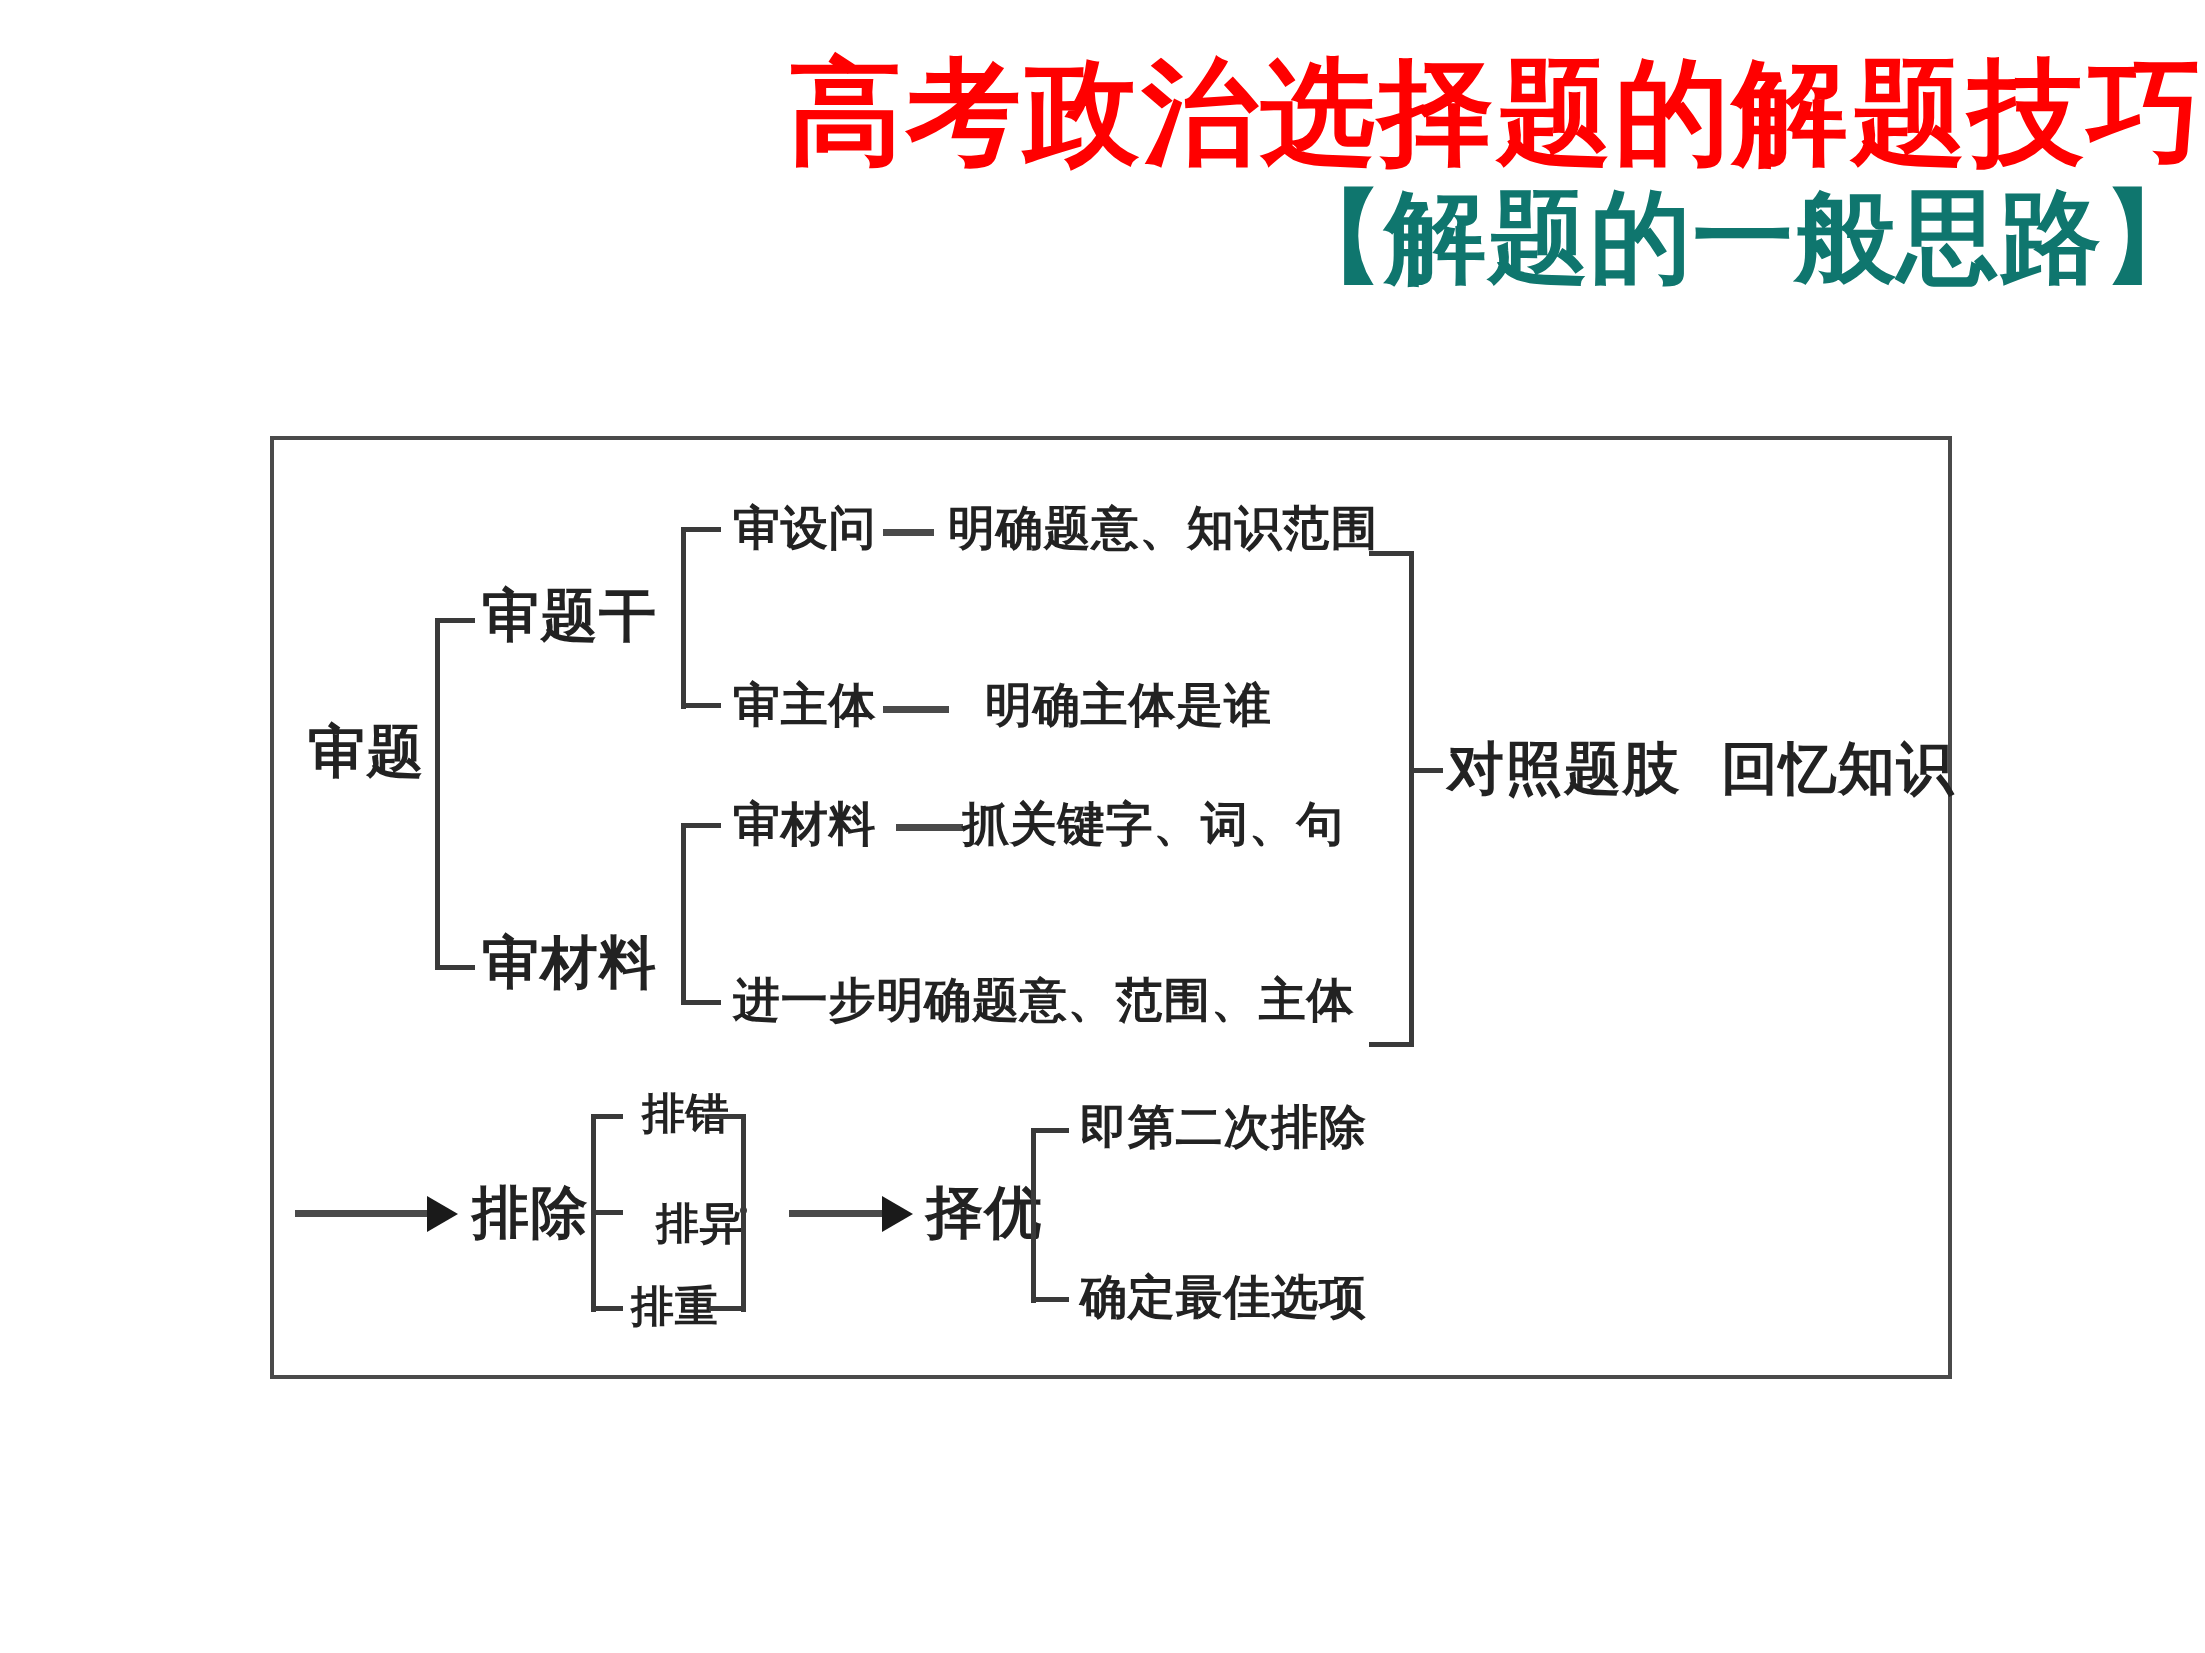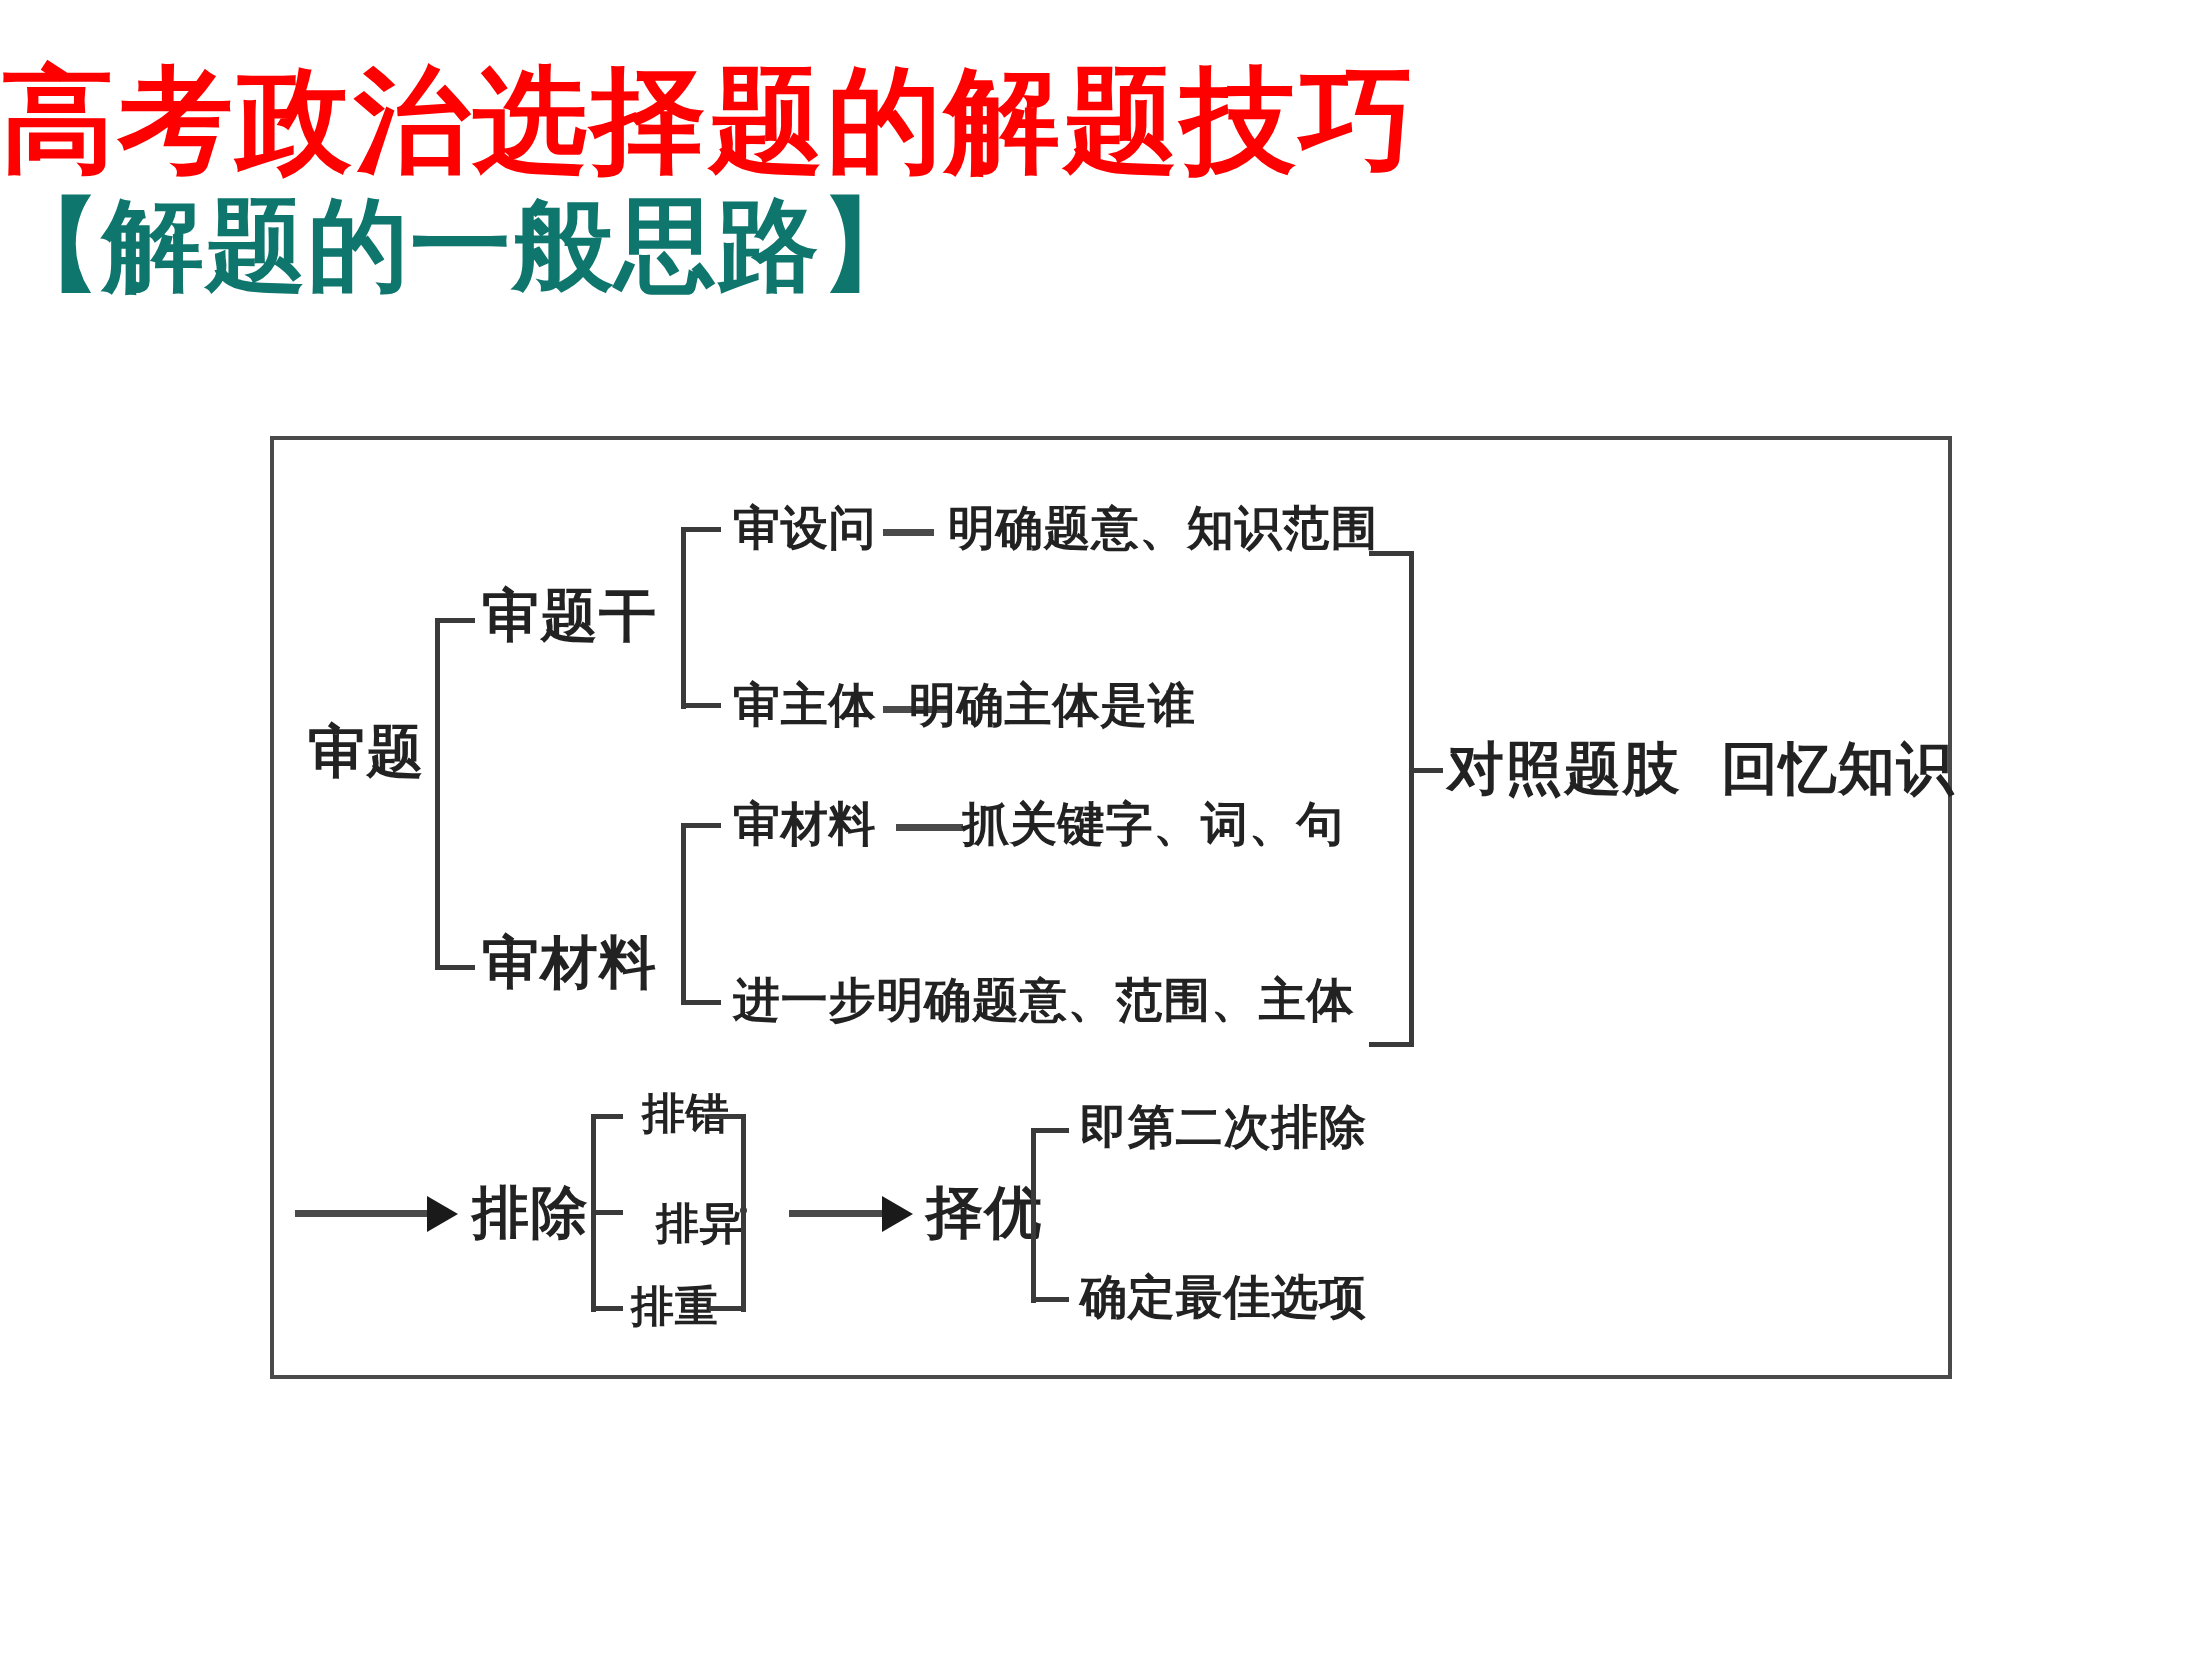--- a/index.html
+++ b/index.html
@@ -3,21 +3,21 @@
 <meta charset="utf-8">
 <style>
   html,body{margin:0;padding:0;}
   body{
     width:2205px;height:1654px;background:#ffffff;
     font-family:"DejaVu Sans","Liberation Sans",sans-serif;
     overflow:hidden;position:relative;
   }
   
   #title-block{
-    position:absolute;left:0;top:16px;width:2205px;text-align:left;
+    position:absolute;left:0;top:8px;width:2205px;text-align:right;
   }
   .title-main{
     color:#ff0000;
     font-family:"DejaVu Serif","Liberation Serif",serif;
     font-size:115px;line-height:1.0;font-weight:700;
     letter-spacing:3.1px;margin-top:46px;white-space:nowrap;
   }
   .title-sub{
     color:#0f766e;
     font-family:"DejaVu Serif","Liberation Serif",serif;
@@ -80,21 +80,21 @@
     <div class="vline" style="left:407px;top:87px;height:182px;"></div>
     <div class="hline" style="left:407px;top:87px;width:40px;"></div>
     <div class="hline" style="left:407px;top:263px;width:40px;"></div>
 
     <div class="dtext mid" style="left:459px;top:64px;">审设问</div>
     <div class="dash" style="left:609px;top:89px;width:51px;"></div>
     <div class="dtext mid" style="left:674px;top:64px;">明确题意、知识范围</div>
 
     <div class="dtext mid" style="left:459px;top:241px;">审主体</div>
     <div class="dash" style="left:609px;top:266px;width:66px;"></div>
-    <div class="dtext mid" style="left:635px;top:241px;">明确主体是谁</div>
+    <div class="dtext mid" style="left:711px;top:241px;">明确主体是谁</div>
 
     <div class="vline" style="left:407px;top:383px;height:182px;"></div>
     <div class="hline" style="left:407px;top:383px;width:40px;"></div>
     <div class="hline" style="left:407px;top:560px;width:40px;"></div>
 
     <div class="dtext mid" style="left:459px;top:360px;">审材料</div>
     <div class="dash" style="left:622px;top:384px;width:67px;"></div>
     <div class="dtext mid" style="left:688px;top:360px;">抓关键字、词、句</div>
 
     <div class="dtext mid" style="left:459px;top:536px;">进一步明确题意、范围、主体</div>

